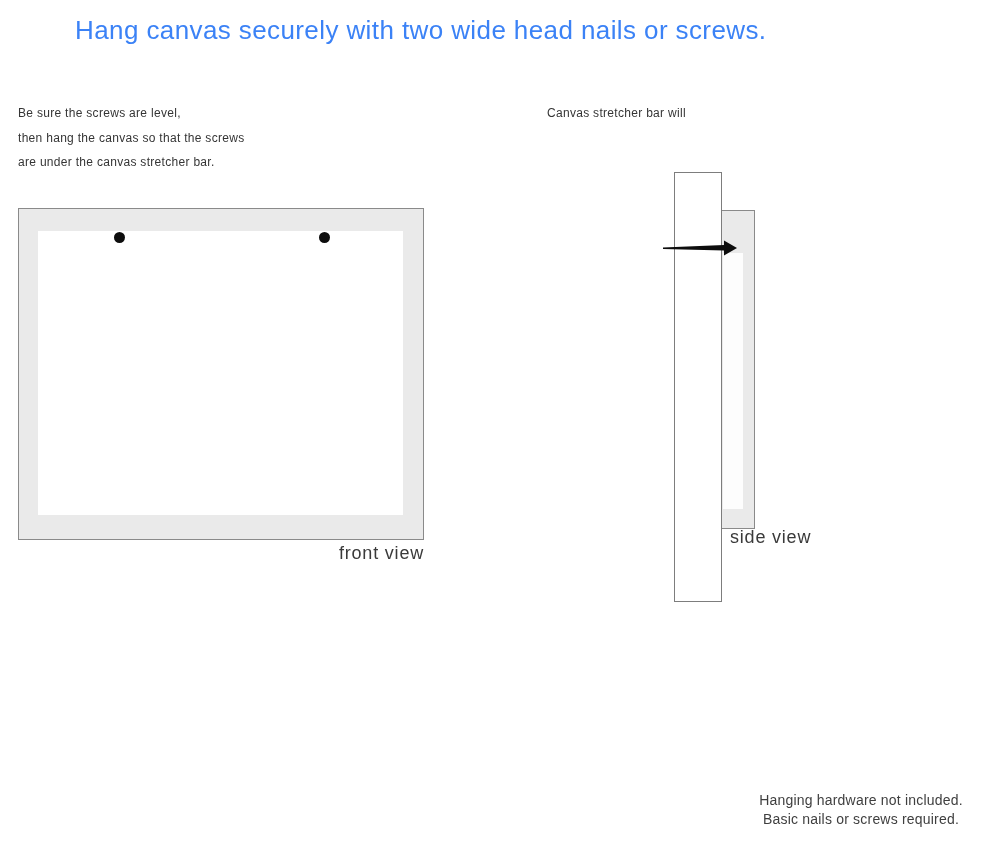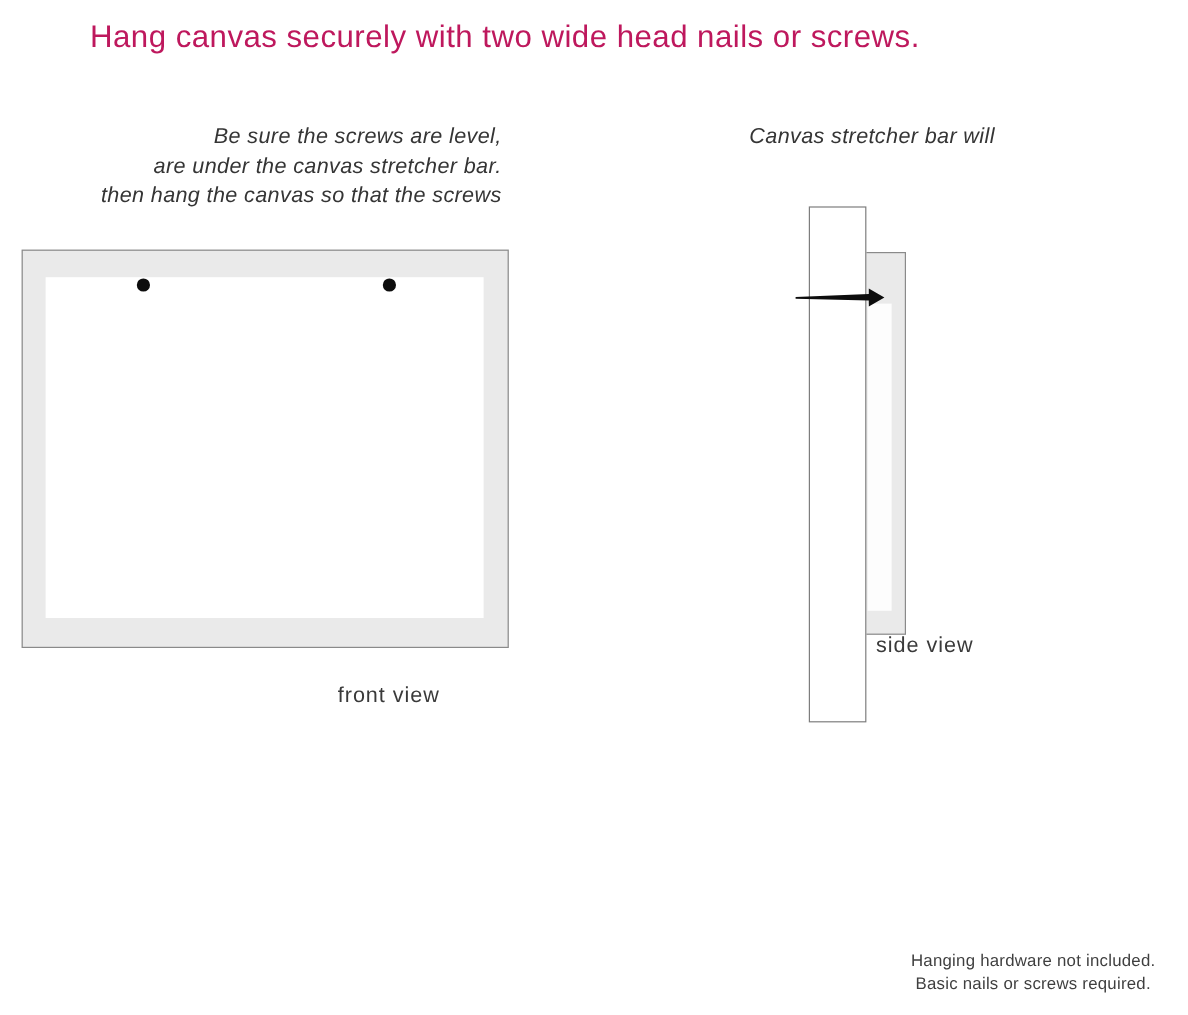--- a/index.html
+++ b/index.html
@@ -4,43 +4,43 @@
 <style>
   html,body{margin:0;padding:0;background:#ffffff;}
   body{
     width:990px;height:846px;position:relative;overflow:hidden;
     font-family:"Liberation Sans", sans-serif;color:#3a3a3a;
     -webkit-font-smoothing:antialiased;
   }
   .stage{position:absolute;inset:0;}
   .page-title{
     position:absolute;left:75px;top:15px;margin:0;
-    font-size:26px;font-weight:300;letter-spacing:0.4px;color:#be185d;
+    font-size:26px;font-weight:300;letter-spacing:0.4px;color:#3b82f6;
   }
-  .para{position:absolute;text-align:right;font-size:18px;font-weight:300;
-        line-height:24.5px;letter-spacing:0.3px;color:#353535;font-style:italic;}
+  .para{position:absolute;text-align:left;font-size:12px;font-weight:300;
+        line-height:24.5px;letter-spacing:0.3px;color:#353535;}
   .para-front{left:18px;top:101px;width:400px;}
   .para-side{left:547px;top:101px;width:282px;}
 
   
   .front-frame{
     position:absolute;left:18px;top:208px;width:406px;height:332px;
     background:#eaeaea;border:1px solid #8a8a8a;box-sizing:border-box;
   }
   .front-inner{
     position:absolute;left:19px;top:22px;width:365px;height:284px;
     background:#ffffff;
   }
   .dot{position:absolute;width:11px;height:11px;border-radius:50%;background:#0d0d0d;}
   .dot-left{left:95px;top:23px;}
   .dot-right{left:300px;top:23px;}
 
   .view-label{position:absolute;font-size:18px;font-weight:300;
               letter-spacing:0.8px;color:#3a3a3a;}
-  .front-label{left:224px;top:569px;width:200px;text-align:center;}
+  .front-label{left:224px;top:543px;width:200px;text-align:right;}
   .side-label{left:730px;top:527px;}
 
   
   .side-canvas{
     position:absolute;left:720px;top:210px;width:35px;height:319px;
     background:#eaeaea;border:1px solid #8a8a8a;box-sizing:border-box;z-index:1;
   }
   .side-canvas-inner{
     position:absolute;left:2px;top:42px;width:20px;height:256px;background:#fdfdfd;
   }
@@ -57,22 +57,22 @@
 </style>
 </head>
 <body>
 
 <div class="stage">
 
   <h1 class="page-title">Hang canvas securely with two wide head nails or screws.</h1>
 
   <div class="para para-front">
     <div>Be sure the screws are level,</div>
+    <div>then hang the canvas so that the screws</div>
     <div>are under the canvas stretcher bar.</div>
-    <div>then hang the canvas so that the screws</div>
   </div>
 
   <div class="para para-side">
     <div>Canvas stretcher bar will</div>
   </div>
 
   <div class="front-frame">
     <div class="front-inner"></div>
     <div class="dot dot-left"></div>
     <div class="dot dot-right"></div>

